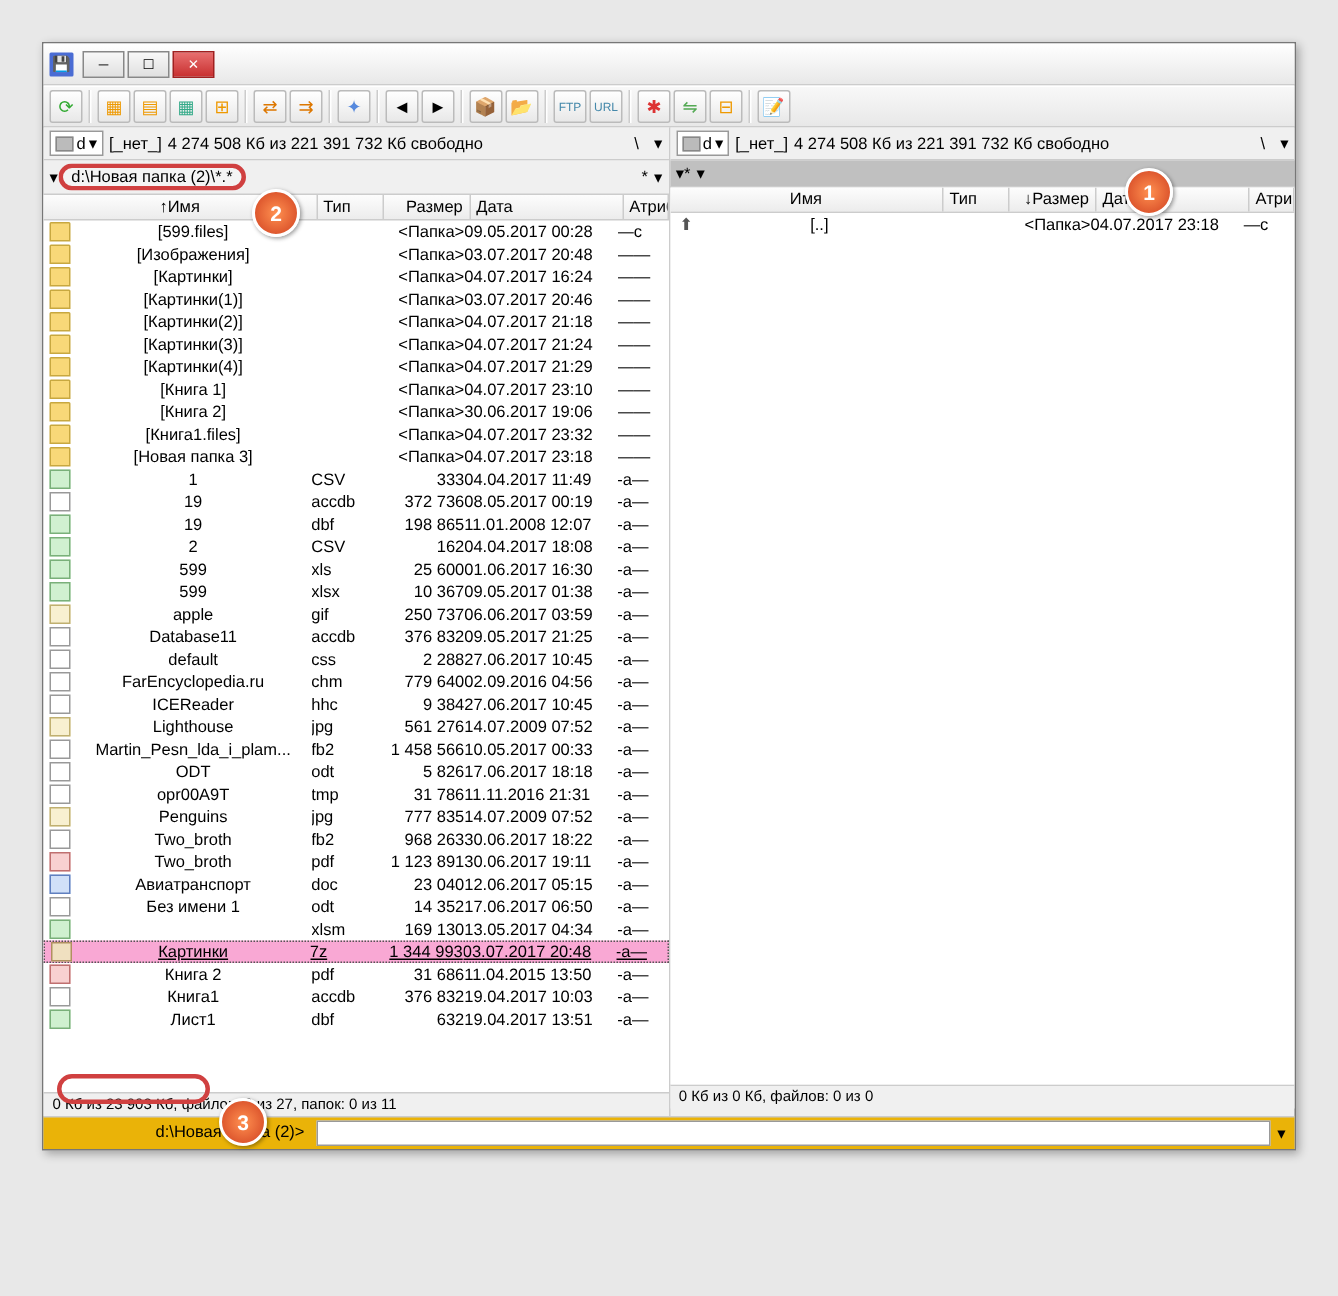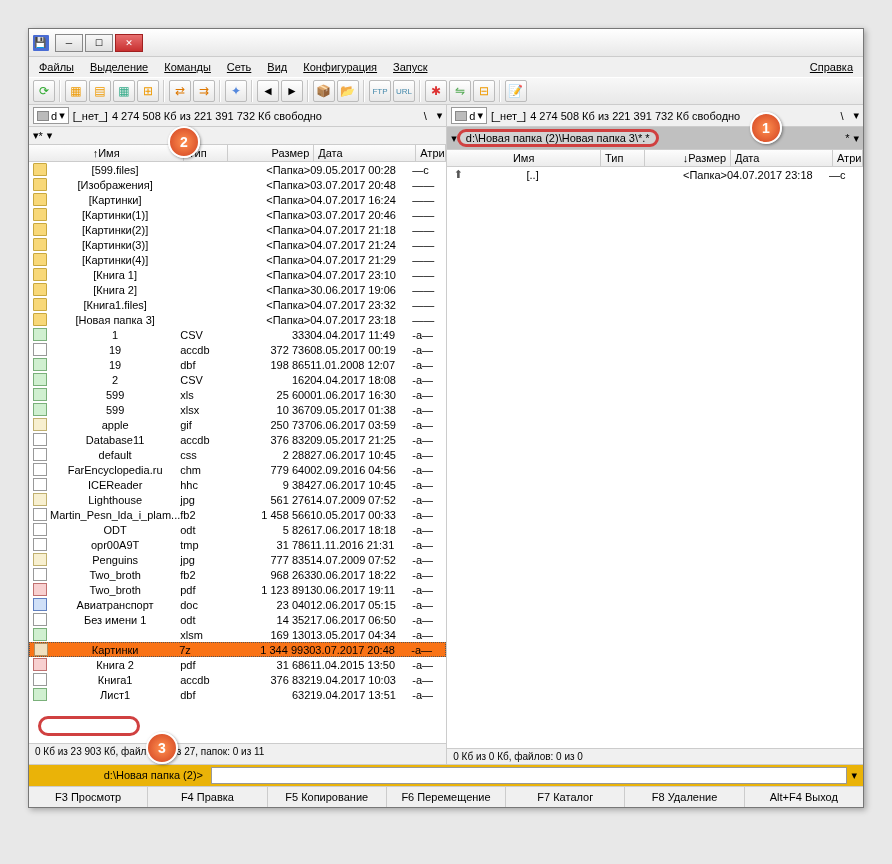--- a/index.html
+++ b/index.html
@@ -27,33 +27,33 @@
 .drive-info { flex: 1; white-space: nowrap; }
 .path-bar { display: flex; align-items: center; padding: 2px 4px; background: #f0f0f0; border-bottom: 1px solid #ccc; position: relative; }
 .path-bar.active { background: #c0c0c0; }
 .path-text { flex: 1; white-space: nowrap; overflow: hidden; }
 .highlight { border: 3px solid #d04040; border-radius: 10px; padding: 0 6px; display: inline-block; background: rgba(255,255,255,0.3); }
 .file-list { background: #fff; height: 598px; overflow-y: auto; position: relative; }
 .file-list.short { height: 598px; }
 .list-header { display: flex; background: linear-gradient(#fdfdfd,#ececec); border-bottom: 1px solid #ccc; position: sticky; top: 0; }
 .list-header .col { padding: 2px 4px; border-right: 1px solid #ccc; white-space: nowrap; overflow: hidden; }
 .row { display: flex; align-items: center; height: 15px; padding: 0 4px; cursor: pointer; }
-.row.selected { background: #f97316; border: 1px dotted #555; }
+.row.selected { background: #f9a8d4; border: 1px dotted #555; text-decoration: underline; }
 .row-icon { width: 14px; height: 13px; margin-right: 3px; flex-shrink: 0; display: flex; align-items: center; justify-content: center; font-size: 10px; }
 .icon-folder { background: #f8d878; border: 1px solid #c8a840; border-radius: 1px 1px 0 0; }
 .icon-file { background: #fff; border: 1px solid #999; }
 .icon-xls { background: #d0f0d0; border: 1px solid #7ab07a; }
 .icon-doc { background: #d0e0f8; border: 1px solid #6080c0; }
 .icon-pdf { background: #f8d0d0; border: 1px solid #c07070; }
 .icon-img { background: #f8f0d0; border: 1px solid #c0b070; }
 .icon-zip { background: #f0e0c0; border: 1px solid #b09060; }
 .icon-up { background: transparent; color: #555; font-size: 11px; }
 .col-name { flex: 1; white-space: nowrap; overflow: hidden; text-align: center; }
 .col-ext { width: 44px; white-space: nowrap; overflow: hidden; }
-.col-size { width: 58px; text-align: right; white-space: nowrap; overflow: hidden; margin-left: 28px; }
+.col-size { width: 58px; text-align: right; white-space: nowrap; overflow: hidden; }
 .col-date { width: 102px; white-space: nowrap; overflow: hidden; }
 .col-attr { width: 30px; white-space: nowrap; overflow: hidden; }
 .status-bar { padding: 2px 6px; background: #f0f0f0; border-top: 1px solid #ccc; font-size: 10px; }
 .cmd-bar { display: flex; padding: 2px; background: #eab308; border-top: 1px solid #ccc; }
 .cmd-label { padding: 2px 8px; width: 180px; text-align: right; }
 .cmd-input { flex: 1; border: 1px solid #999; background: #fff; padding: 1px 3px; }
 .func-bar { display: flex; background: #f0f0f0; border-top: 1px solid #ccc; }
 .func-btn { flex: 1; padding: 4px; text-align: center; border-right: 1px solid #ccc; cursor: pointer; }
 .func-btn:last-child { border-right: none; }
 .badge { position: absolute; width: 32px; height: 32px; background: radial-gradient(#ff9050, #d04020); border-radius: 50%; border: 2px solid #fff; box-shadow: 1px 1px 3px rgba(0,0,0,0.4); color: #fff; font-weight: bold; font-size: 14px; display: flex; align-items: center; justify-content: center; z-index: 10; }
@@ -69,31 +69,20 @@
 <div class="window">
   <div class="titlebar">
     <span class="titlebar-icon">💾</span>
     <div class="win-btns">
       <div class="win-btn">─</div>
       <div class="win-btn">☐</div>
       <div class="win-btn close">✕</div>
     </div>
   </div>
 
-  <div class="menubar">
-    <span class="menu-item"><u>Файлы</u></span>
-    <span class="menu-item"><u>Выделение</u></span>
-    <span class="menu-item"><u>Команды</u></span>
-    <span class="menu-item"><u>Сеть</u></span>
-    <span class="menu-item"><u>Вид</u></span>
-    <span class="menu-item"><u>Конфигурация</u></span>
-    <span class="menu-item"><u>Запуск</u></span>
-    <span class="menu-spacer"></span>
-    <span class="menu-item"><u>Справка</u></span>
-  </div>
 
   <div class="toolbar">
     <div class="tb-btn" style="color:#3a3">⟳</div>
     <div class="tb-sep"></div>
     <div class="tb-btn" style="color:#e90">▦</div>
     <div class="tb-btn" style="color:#e90">▤</div>
     <div class="tb-btn" style="color:#3a8">▦</div>
     <div class="tb-btn" style="color:#e90">⊞</div>
     <div class="tb-sep"></div>
     <div class="tb-btn" style="color:#d70">⇄</div>
@@ -126,20 +115,21 @@
           <span>d</span>
           <span>▾</span>
         </span>
         <span>[_нет_]</span>
         <span class="drive-info">4 274 508 Кб из 221 391 732 Кб свободно</span>
         <span>\</span>
         <span style="margin-left:6px">▾</span>
       </div>
       <div class="path-bar">
         <span>▾</span>
+        <span class="path-text"><span class="highlight">d:\Новая папка (2)\*.*</span></span>
         <span>*</span>
         <span style="margin-left:4px">▾</span>
       </div>
       <div class="file-list" id="left-list">
         <div class="list-header">
           <div class="col col-name">↑<span>Имя</span></div>
           <div class="col col-ext">Тип</div>
           <div class="col col-size">Размер</div>
           <div class="col col-date">Дата</div>
           <div class="col col-attr">Атрибу</div>
@@ -443,21 +433,20 @@
           <span>d</span>
           <span>▾</span>
         </span>
         <span>[_нет_]</span>
         <span class="drive-info">4 274 508 Кб из 221 391 732 Кб свободно</span>
         <span>\</span>
         <span style="margin-left:6px">▾</span>
       </div>
       <div class="path-bar active">
         <span>▾</span>
-        <span class="path-text"><span class="highlight">d:\Новая папка (2)\Новая папка 3\*.*</span></span>
         <span>*</span>
         <span style="margin-left:4px">▾</span>
       </div>
       <div class="file-list short" id="right-list">
         <div class="list-header">
           <div class="col col-name">Имя</div>
           <div class="col col-ext">Тип</div>
           <div class="col col-size">↓<span>Размер</span></div>
           <div class="col col-date">Дата</div>
           <div class="col col-attr">Атрибу</div>
@@ -474,27 +463,18 @@
       <div class="status-bar">0 Кб из 0 Кб, файлов: 0 из 0</div>
     </div>
   </div>
 
   <div class="cmd-bar">
     <div class="cmd-label">d:\Новая папка (2)&gt;</div>
     <div class="cmd-input"></div>
     <span style="padding:2px 4px">▾</span>
   </div>
 
-  <div class="func-bar">
-    <div class="func-btn">F3 Просмотр</div>
-    <div class="func-btn">F4 Правка</div>
-    <div class="func-btn">F5 Копирование</div>
-    <div class="func-btn">F6 Перемещение</div>
-    <div class="func-btn">F7 Каталог</div>
-    <div class="func-btn">F8 Удаление</div>
-    <div class="func-btn">Alt+F4 Выход</div>
-  </div>
 </div>
 
 <div class="badge badge-1">1</div>
 <div class="badge badge-2">2</div>
 <div class="badge badge-3">3</div>
 <div class="highlight-row hl-kartinki"></div>
 
 </body></html>

